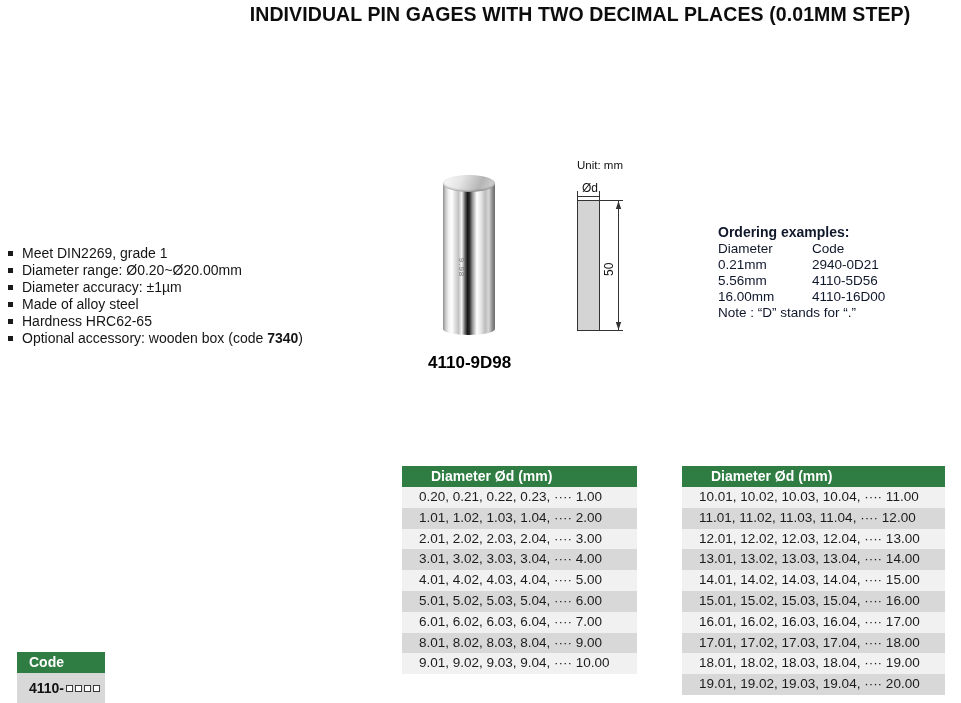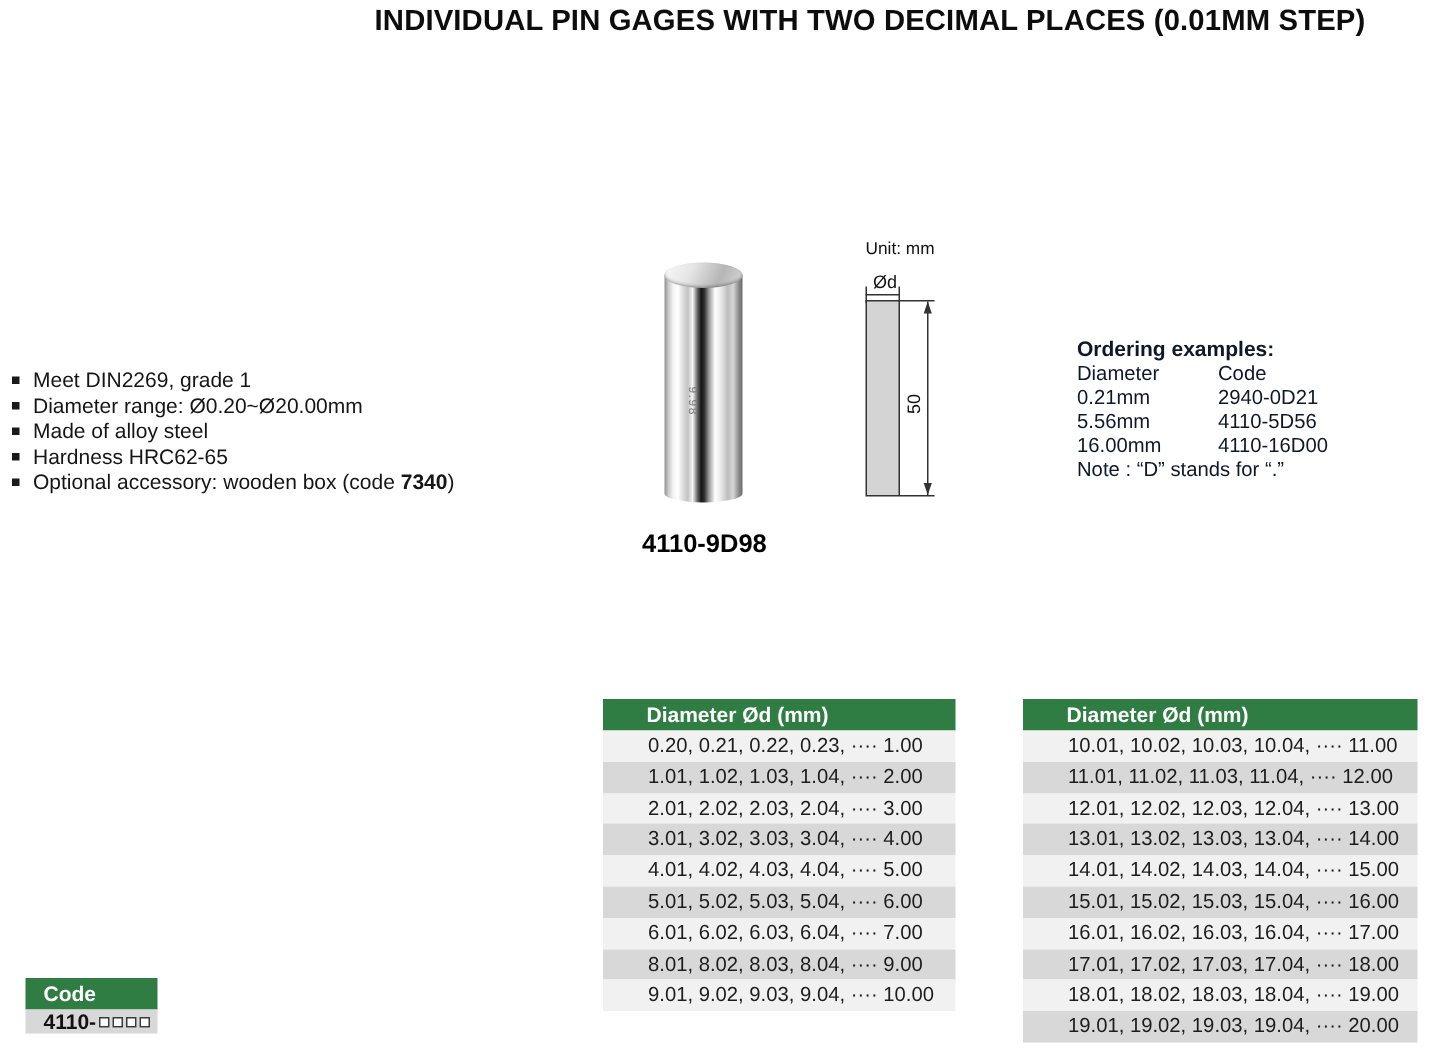--- a/index.html
+++ b/index.html
@@ -55,33 +55,33 @@
   
   .dtable { position:absolute; top:466px; }
   .dtable-left { left:402px; width:235px; }
   .dtable-right { left:682px; width:263px; }
   .dtable .thead {
     height:21px; line-height:21px; background:#2f7d42; color:#ffffff;
     font-size:14px; font-weight:bold; padding-left:29px;
   }
   .dtable .trow {
     height:20.8px; line-height:20.8px; font-size:13.5px; color:#1c1c1c;
-    padding-left:30px; white-space:nowrap;
+    padding-left:17px; white-space:nowrap;
   }
   .dtable .trow:nth-child(odd) { background:#d8d8d8; }
   .dtable .trow:nth-child(even) { background:#f1f1f1; }
 
   
   .code-box { position:absolute; left:17px; top:652px; width:88px; }
   .code-box .chead {
     height:21px; line-height:21px; background:#2f7d42; color:#ffffff;
     font-size:14px; font-weight:bold; padding-left:12px;
   }
   .code-box .cval {
-    height:16px; background:#d8d8d8; display:flex; align-items:center; padding-left:12px;
+    height:30px; background:#d8d8d8; display:flex; align-items:center; padding-left:12px;
   }
   .code-box .cval .prefix { font-size:14px; font-weight:bold; color:#111; }
   .sq {
     display:inline-block; width:7px; height:7px; border:1.3px solid #3a3a3a;
     background:#fcfcfc; margin-left:2px;
   }
 </style>
 </head>
 <body>
 
@@ -90,20 +90,24 @@
   <div class="title">INDIVIDUAL PIN GAGES WITH TWO DECIMAL PLACES (0.01MM STEP)</div>
 
   <ul class="features">
     <li>
       <span class="bullet"></span>
       <span>Meet DIN2269, grade 1</span>
     </li>
     <li>
       <span class="bullet"></span>
       <span>Diameter range: Ø0.20~Ø20.00mm</span>
+    </li>
+    <li>
+      <span class="bullet"></span>
+      <span>Diameter accuracy: ±1µm</span>
     </li>
     <li>
       <span class="bullet"></span>
       <span>Made of alloy steel</span>
     </li>
     <li>
       <span class="bullet"></span>
       <span>Hardness HRC62-65</span>
     </li>
     <li>

